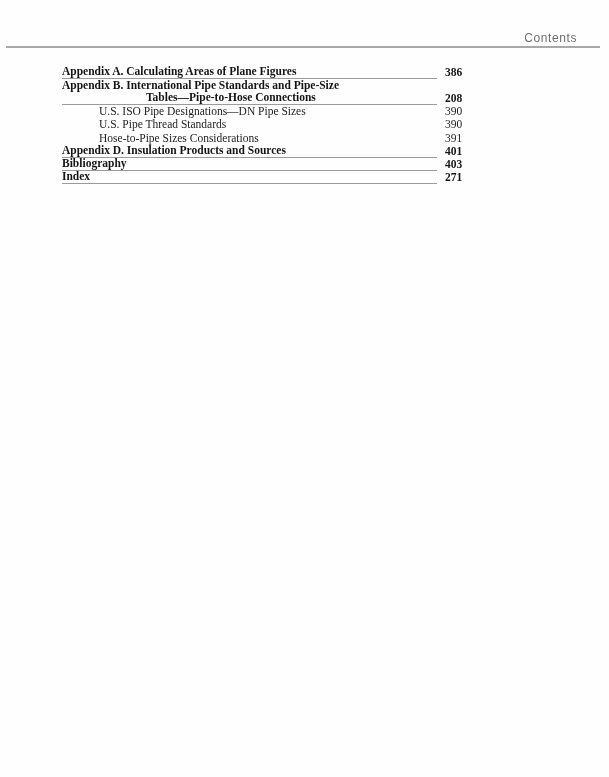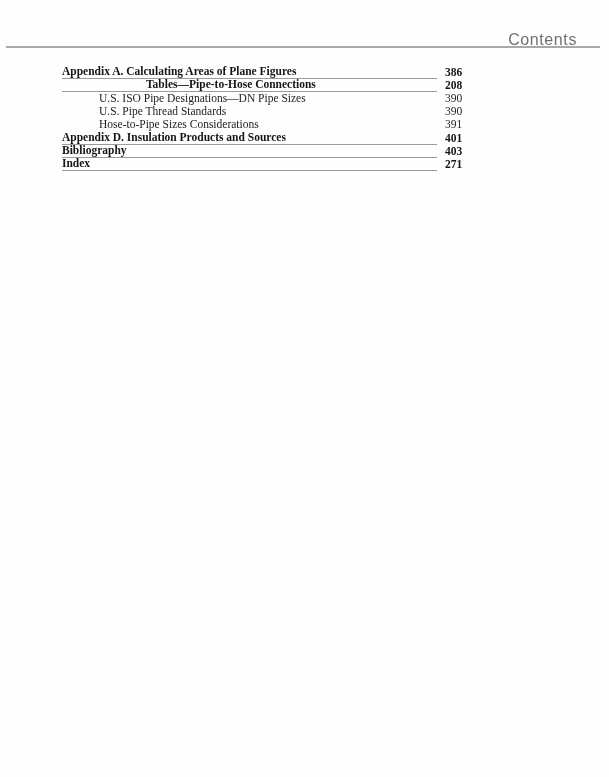--- a/index.html
+++ b/index.html
@@ -11,21 +11,21 @@
     overflow: hidden;
     font-family: "Liberation Serif", serif;
   }
 
   
   .running-header {
     position: absolute;
     top: 31px;
     right: 32px;
     font-family: "Liberation Sans", sans-serif;
-    font-size: 16px;
+    font-size: 12px;
     font-weight: 400;
     letter-spacing: 0.6px;
     color: #6f6f6f;
   }
   .header-rule {
     position: absolute;
     top: 46px;
     left: 6px;
     right: 9px;
     height: 2px;
@@ -94,20 +94,24 @@
 <div class="page">
 
   <div class="running-header">Contents</div>
   <div class="header-rule"></div>
 
   <div class="toc">
       <div class="toc-row bold underline">
         <span class="toc-title indent-0">Appendix A. Calculating Areas of Plane Figures</span>
         <span class="toc-page">386</span>
       </div>
+      <div class="toc-row bold">
+        <span class="toc-title indent-0">Appendix B. International Pipe Standards and Pipe-Size</span>
+        <span class="toc-page"></span>
+      </div>
       <div class="toc-row bold underline">
         <span class="toc-title indent-2">Tables—Pipe-to-Hose Connections</span>
         <span class="toc-page">208</span>
       </div>
       <div class="toc-row">
         <span class="toc-title indent-1">U.S. ISO Pipe Designations—DN Pipe Sizes</span>
         <span class="toc-page">390</span>
       </div>
       <div class="toc-row">
         <span class="toc-title indent-1">U.S. Pipe Thread Standards</span>

